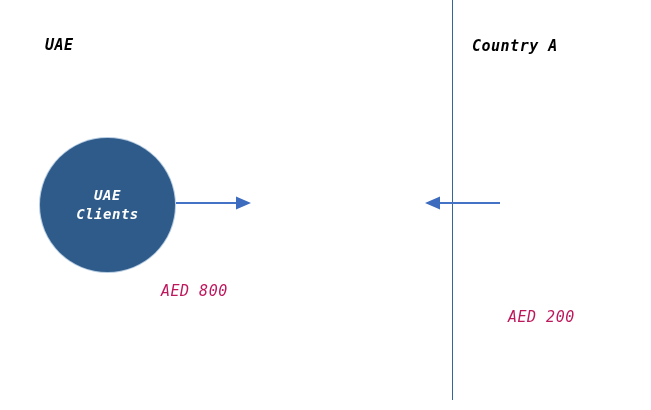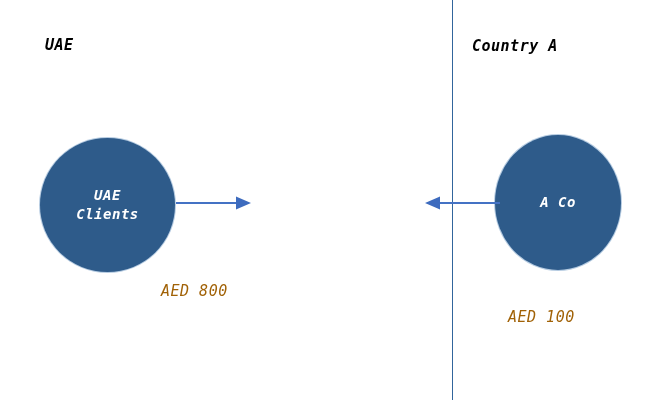--- a/index.html
+++ b/index.html
@@ -75,21 +75,21 @@
     position: absolute;
     overflow: visible;
   }
   #arrow-left { left: 176px; top: 194px; }
   #arrow-right { left: 424px; top: 194px; }
 
   .caption {
     position: absolute;
     font-family: "DejaVu Sans Mono", monospace;
     font-size: 15px;
-    color: #a16207;
+    color: #be185d;
     white-space: pre;
     letter-spacing: 0.5px;
   }
   #caption-aed800 { left: 161px; top: 282px; }
   #caption-aed200 { left: 508px; top: 308px; }
   #caption-wht15  { left: 508px; top: 332px; }
 </style>
 </head>
 <body>
 
@@ -100,32 +100,29 @@
   <div class="region-label" id="label-country-a">Country A</div>
 
   <div class="divider"></div>
 
   <div class="node" id="node-uae-clients">
     <span class="node-label">UAE
 Clients</span>
   </div>
 
 
-  <div class="node" id="node-a-co">
-    <span class="node-label">A Co</span>
-  </div>
 
   <svg class="arrow-svg" id="arrow-left" width="76" height="18" viewBox="0 0 76 18">
     <line x1="0" y1="9" x2="62" y2="9" stroke="#4472C4" stroke-width="2"></line>
     <polygon points="60,2.5 75,9 60,15.5" fill="#3D6BBE"></polygon>
   </svg>
 
   <svg class="arrow-svg" id="arrow-right" width="76" height="18" viewBox="0 0 76 18">
     <line x1="76" y1="9" x2="14" y2="9" stroke="#4472C4" stroke-width="2"></line>
     <polygon points="16,2.5 1,9 16,15.5" fill="#3D6BBE"></polygon>
   </svg>
 
   <div class="caption" id="caption-aed800">AED 800</div>
 
-  <div class="caption" id="caption-aed200">AED 100</div>
+  <div class="caption" id="caption-aed200">AED 200</div>
 
 
 </div>
 
 </body></html>

